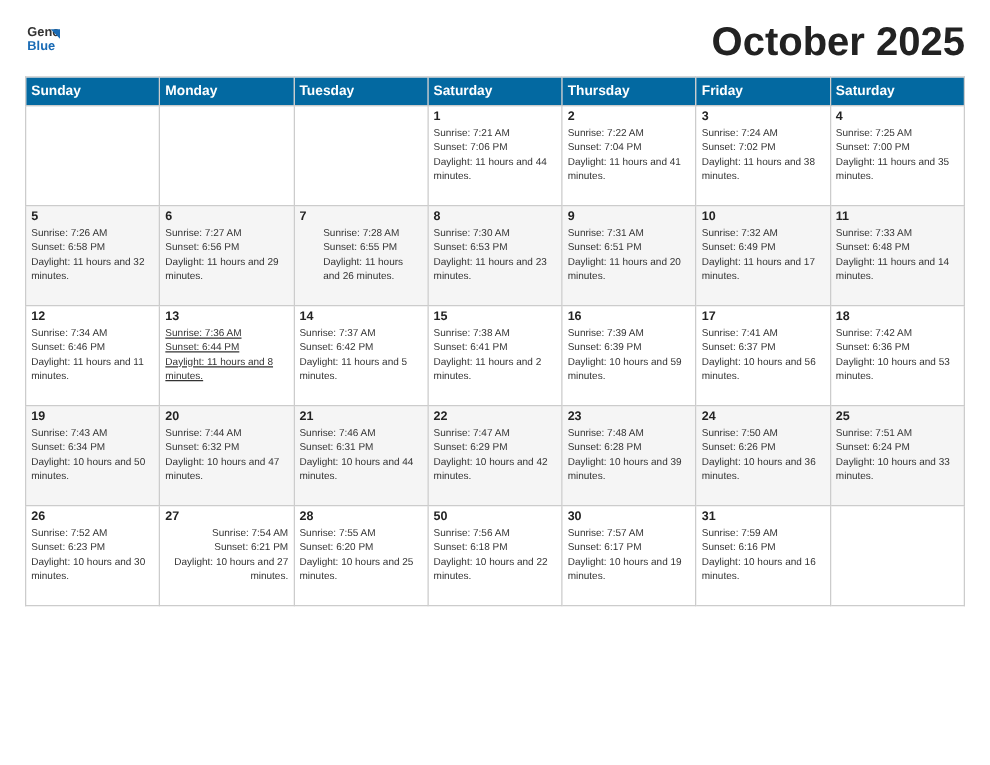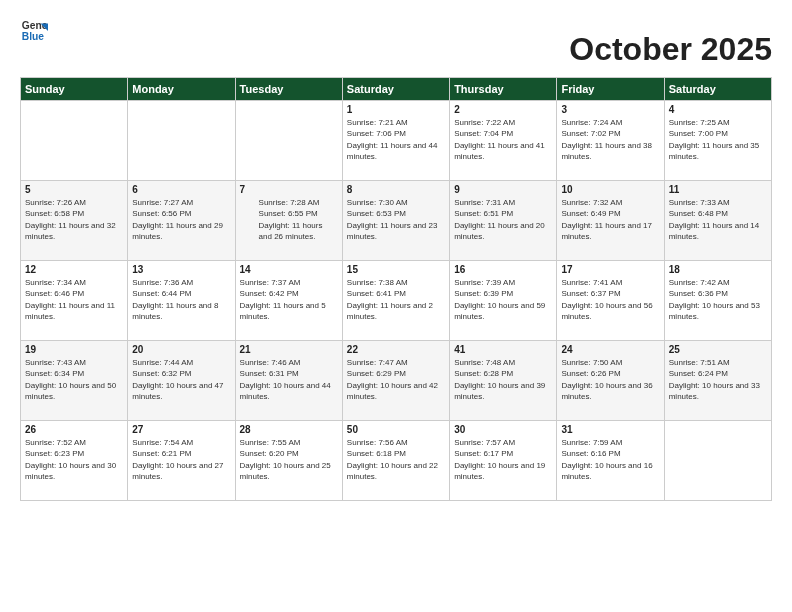--- a/index.html
+++ b/index.html
@@ -25,39 +25,38 @@
     .logo {
       display: flex;
       align-items: center;
       gap: 4px;
     }
     .logo-icon {
       width: 28px;
       height: 28px;
     }
     .title-block {
-      margin-top: 16px;
     }
     .month-title {
       font-size: 32px;
       font-weight: bold;
       color: #222;
       line-height: 1.1;
     }
     .location {
       font-size: 14px;
       color: #444;
     }
     table {
       width: 100%;
       border-collapse: collapse;
       table-layout: fixed;
     }
     thead tr th {
-      background-color: #14532d;
+      background-color: #0369a1;
       color: #fff;
       font-size: 11px;
       font-weight: bold;
       padding: 5px 4px;
       text-align: left;
       border: 1px solid #ccc;
     }
     tbody tr td {
       vertical-align: top;
       border: 1px solid #ccc;
@@ -190,21 +189,21 @@
         </tr>
         <tr>
           <td>
             <span class="day-number">12</span>
             <div class="day-info" style="white-space: pre-line;">Sunrise: 7:34 AM
 Sunset: 6:46 PM
 Daylight: 11 hours and 11 minutes.</div>
           </td>
           <td>
             <span class="day-number">13</span>
-            <div class="day-info" style="white-space: pre-line;">Sunrise: 7:36 AM
+            <div class="day-info" style="white-space: pre-line; text-decoration: underline;">Sunrise: 7:36 AM
 Sunset: 6:44 PM
 Daylight: 11 hours and 8 minutes.</div>
           </td>
           <td>
             <span class="day-number">14</span>
             <div class="day-info" style="white-space: pre-line;">Sunrise: 7:37 AM
 Sunset: 6:42 PM
 Daylight: 11 hours and 5 minutes.</div>
           </td>
           <td>
@@ -251,21 +250,21 @@
 Sunset: 6:31 PM
 Daylight: 10 hours and 44 minutes.</div>
           </td>
           <td>
             <span class="day-number">22</span>
             <div class="day-info" style="white-space: pre-line;">Sunrise: 7:47 AM
 Sunset: 6:29 PM
 Daylight: 10 hours and 42 minutes.</div>
           </td>
           <td>
-            <span class="day-number">41</span>
+            <span class="day-number">23</span>
             <div class="day-info" style="white-space: pre-line;">Sunrise: 7:48 AM
 Sunset: 6:28 PM
 Daylight: 10 hours and 39 minutes.</div>
           </td>
           <td>
             <span class="day-number">24</span>
             <div class="day-info" style="white-space: pre-line;">Sunrise: 7:50 AM
 Sunset: 6:26 PM
 Daylight: 10 hours and 36 minutes.</div>
           </td>
@@ -278,21 +277,21 @@
         </tr>
         <tr>
           <td>
             <span class="day-number">26</span>
             <div class="day-info" style="white-space: pre-line;">Sunrise: 7:52 AM
 Sunset: 6:23 PM
 Daylight: 10 hours and 30 minutes.</div>
           </td>
           <td>
             <span class="day-number">27</span>
-            <div class="day-info" style="white-space: pre-line;">Sunrise: 7:54 AM
+            <div class="day-info" style="white-space: pre-line; text-align: right;">Sunrise: 7:54 AM
 Sunset: 6:21 PM
 Daylight: 10 hours and 27 minutes.</div>
           </td>
           <td>
             <span class="day-number">28</span>
             <div class="day-info" style="white-space: pre-line;">Sunrise: 7:55 AM
 Sunset: 6:20 PM
 Daylight: 10 hours and 25 minutes.</div>
           </td>
           <td>

